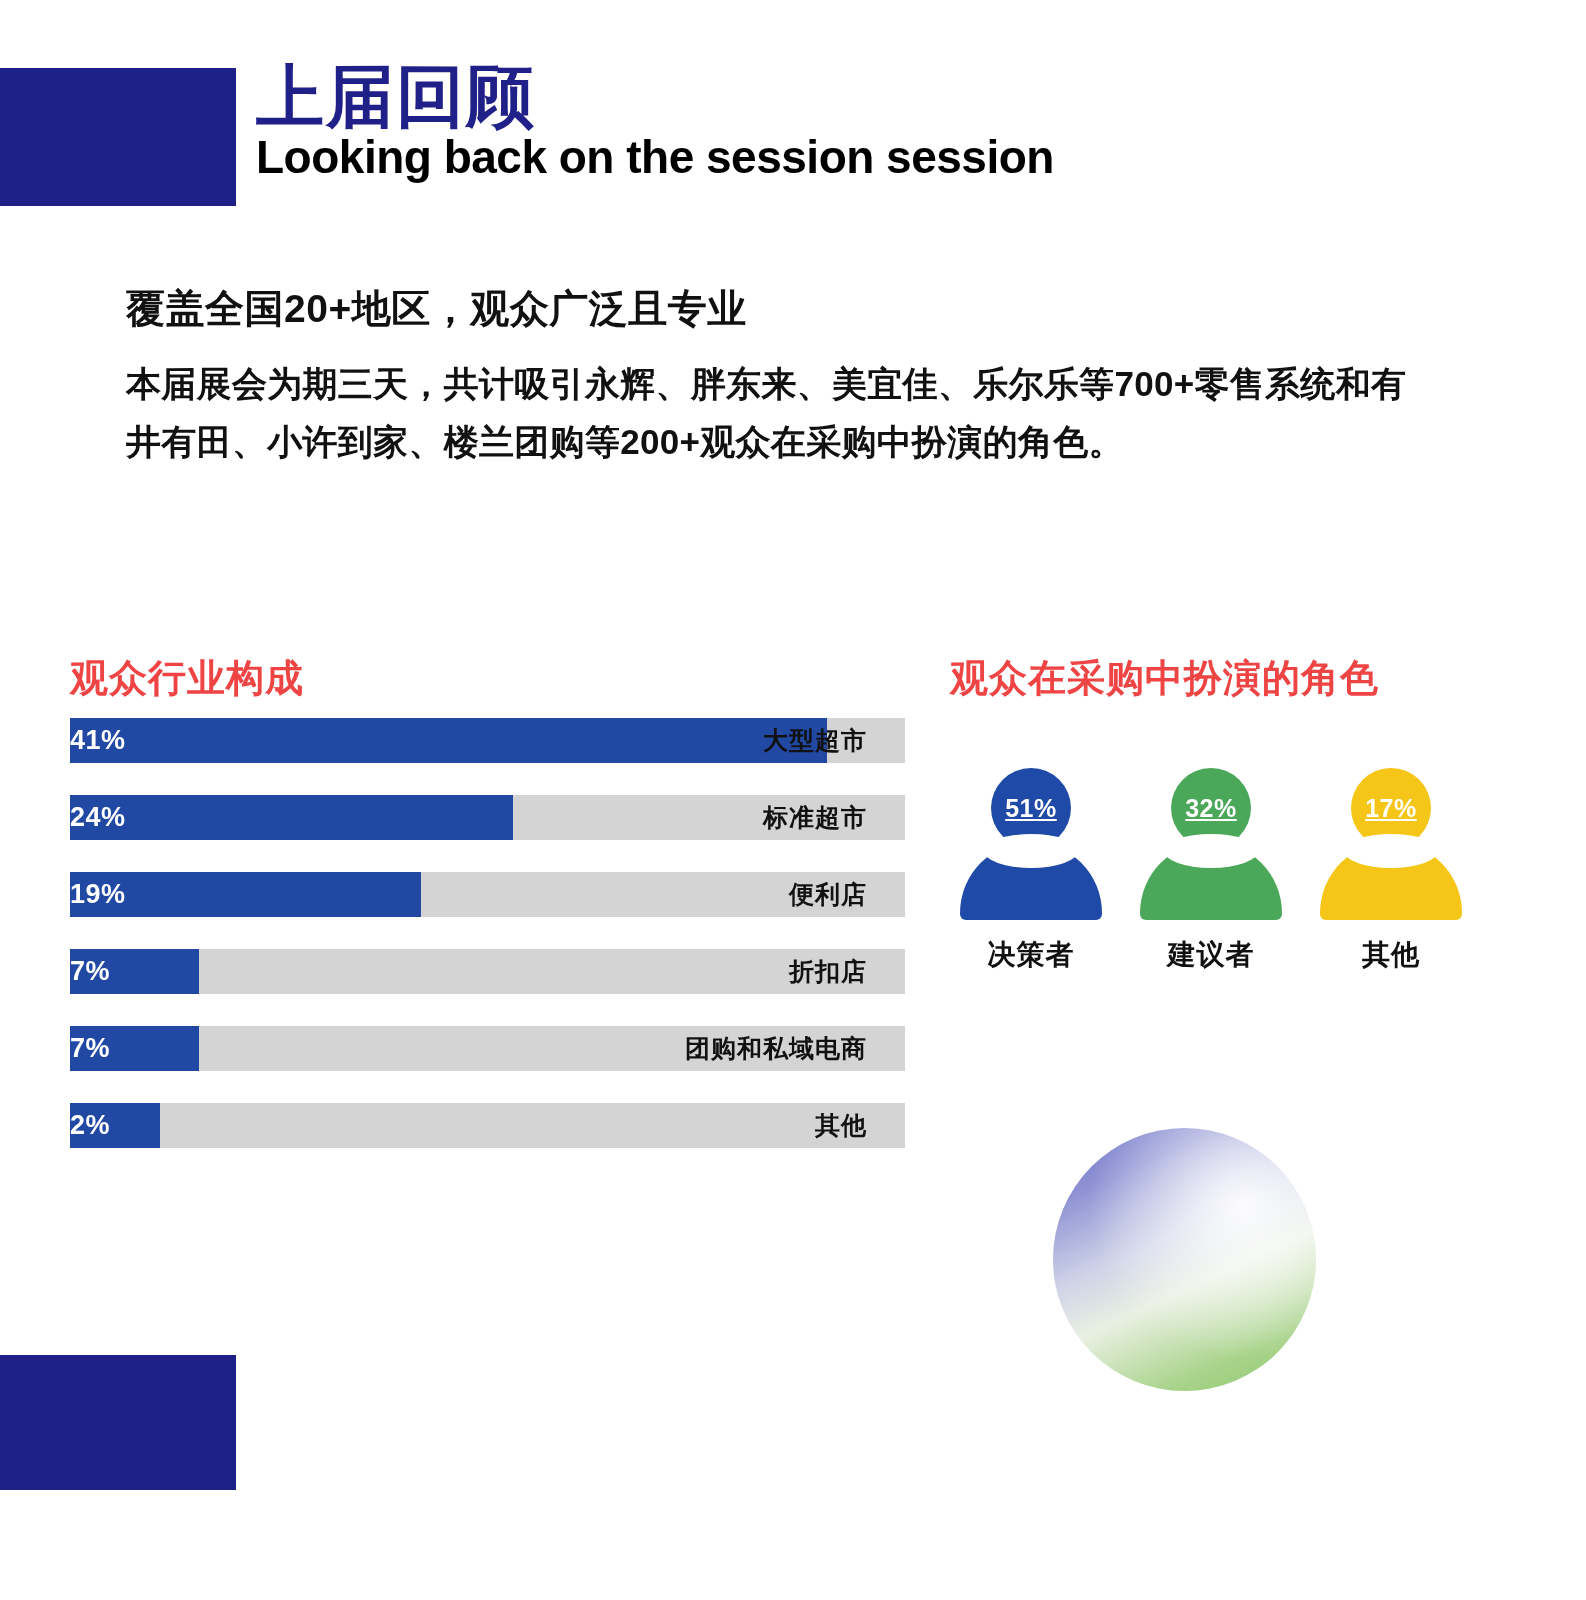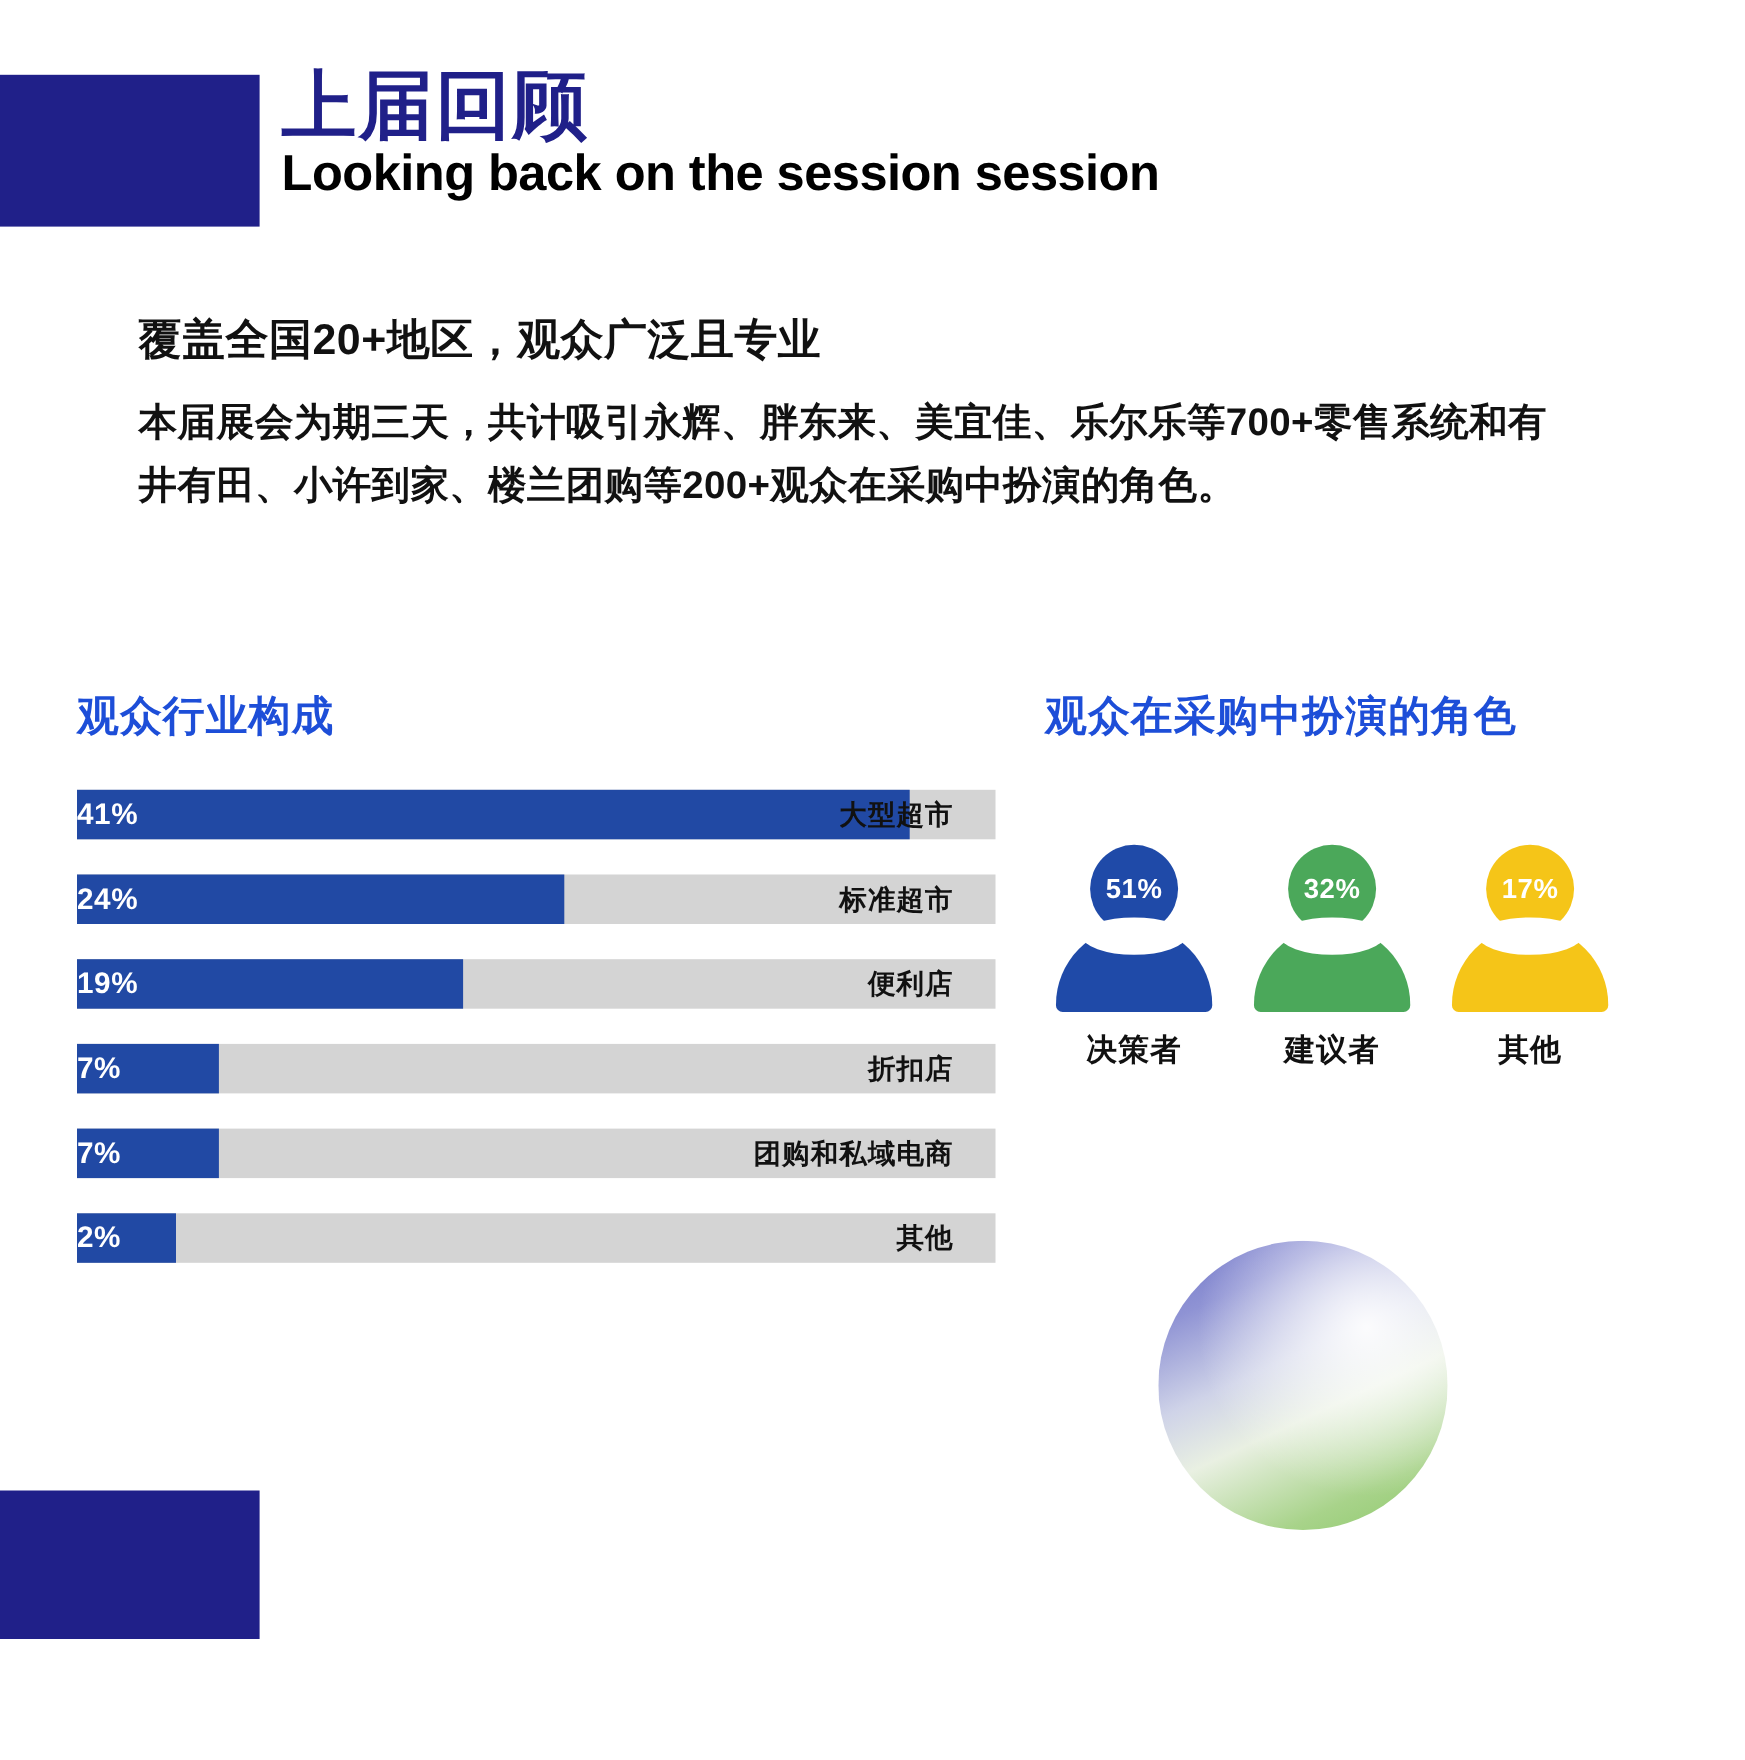--- a/index.html
+++ b/index.html
@@ -74,23 +74,24 @@
     color: #111111;
     line-height: 1.66;
     letter-spacing: 0.3px;
   }
 
   
   .chart-heading {
     position: absolute;
     font-size: 38px;
     font-weight: 900;
-    color: #1d4ed8;
+    color: #ef4444;
     letter-spacing: 1px;
     white-space: nowrap;
+    margin-top: 27px;
   }
   #bar-chart-heading { left: 70px; top: 626px; }
   #roles-heading { left: 950px; top: 626px; }
 
   
   .bar-chart {
     position: absolute;
     left: 70px;
     top: 718px;
     width: 835px;
@@ -166,20 +167,21 @@
     display: flex;
     align-items: center;
     justify-content: center;
   }
 
   .role-pct {
     color: #ffffff;
     font-size: 25px;
     font-weight: 800;
     letter-spacing: 0.5px;
+    text-decoration: underline;
   }
 
   .role-body {
     position: absolute;
     left: 0;
     bottom: 0;
     width: 142px;
     height: 78px;
     border-radius: 71px 71px 6px 6px;
   }

